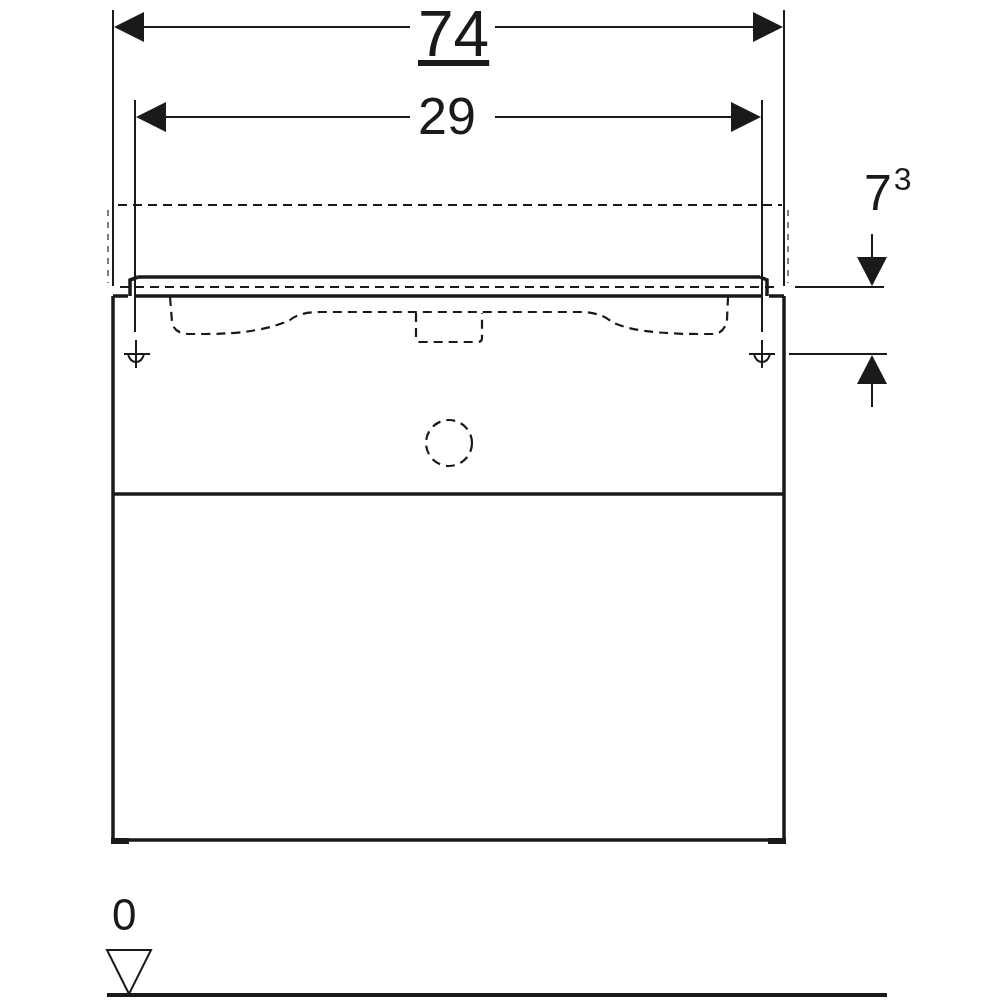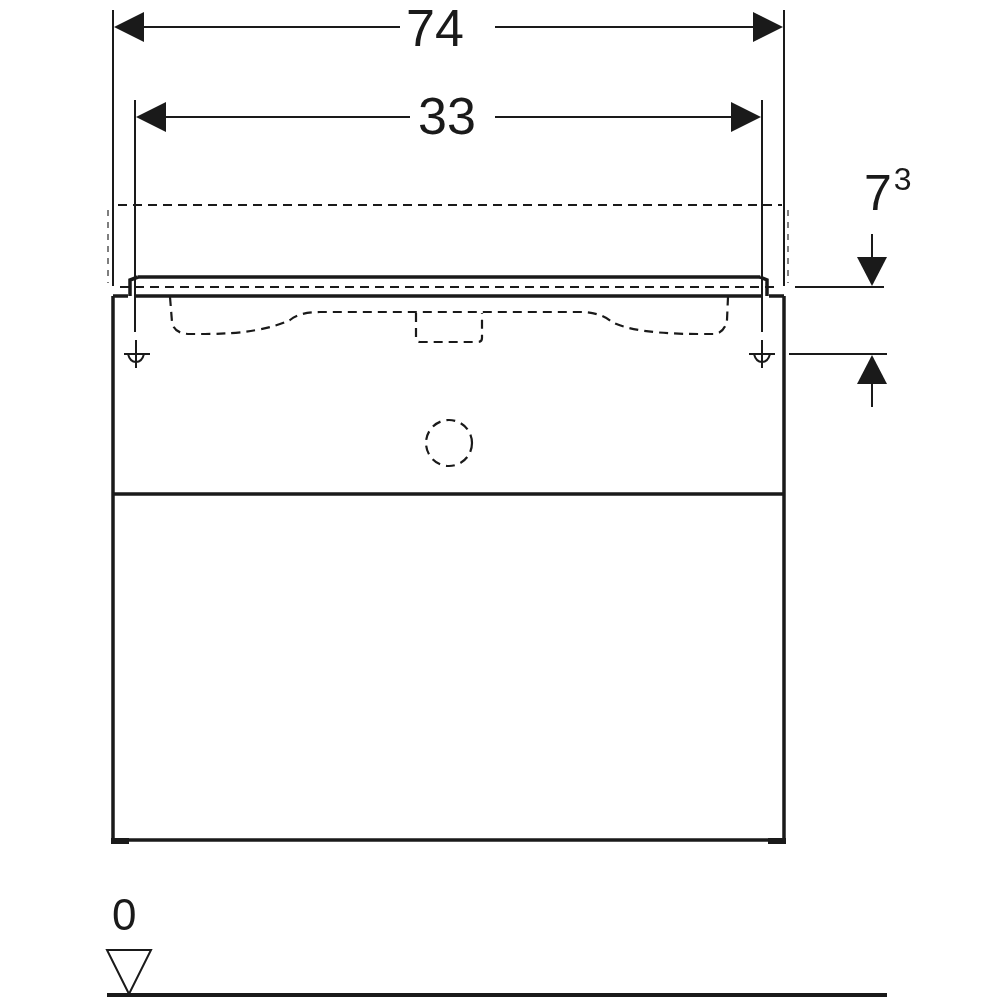--- a/index.html
+++ b/index.html
@@ -6,21 +6,21 @@
     body { width: 1000px; height: 1000px; overflow: hidden; position: relative; }
     svg { position: absolute; left: 0; top: 0; }
     .dim-label {
       position: absolute;
       font-family: "Liberation Sans", "DejaVu Sans", sans-serif;
       color: #1a1a1a;
       background: #ffffff;
       line-height: 1;
       white-space: nowrap;
     }
-    #dim-74 { left: 400px; top: 2px; font-size: 52px; padding: 0 6px; }
+    #dim-74 { left: 412px; top: 2px; font-size: 64px; padding: 0 6px; text-decoration: underline; }
     #dim-69 { left: 412px; top: 90px; font-size: 52px; padding: 0 6px; }
     #dim-73 { left: 864px; top: 168px; font-size: 50px; background: transparent; }
     #dim-73 sup { font-size: 32px; vertical-align: 0; position: relative; top: -20px; margin-left: 2px; }
     #level-0 { left: 112px; top: 893px; font-size: 44px; background: transparent; }
   </style>
 </head>
 <body>
 
 <svg width="1000" height="1000" viewBox="0 0 1000 1000" xmlns="http://www.w3.org/2000/svg">
   <defs>
@@ -106,15 +106,15 @@
     <line class="thin" x1="872" y1="380" x2="872" y2="407"></line>
   </g>
 
   <g>
     <polygon points="107,950 151,950 129,994" fill="none" stroke="#1a1a1a" stroke-width="2"></polygon>
     <line x1="107" y1="995" x2="887" y2="995" stroke="#1a1a1a" stroke-width="4"></line>
   </g>
 </svg>
 
 <div class="dim-label" id="dim-74">74</div>
-<div class="dim-label" id="dim-69">33</div>
+<div class="dim-label" id="dim-69">29</div>
 <div class="dim-label" id="dim-73"><span>7</span><sup>3</sup></div>
 <div class="dim-label" id="level-0">0</div>
 
 </body></html>

